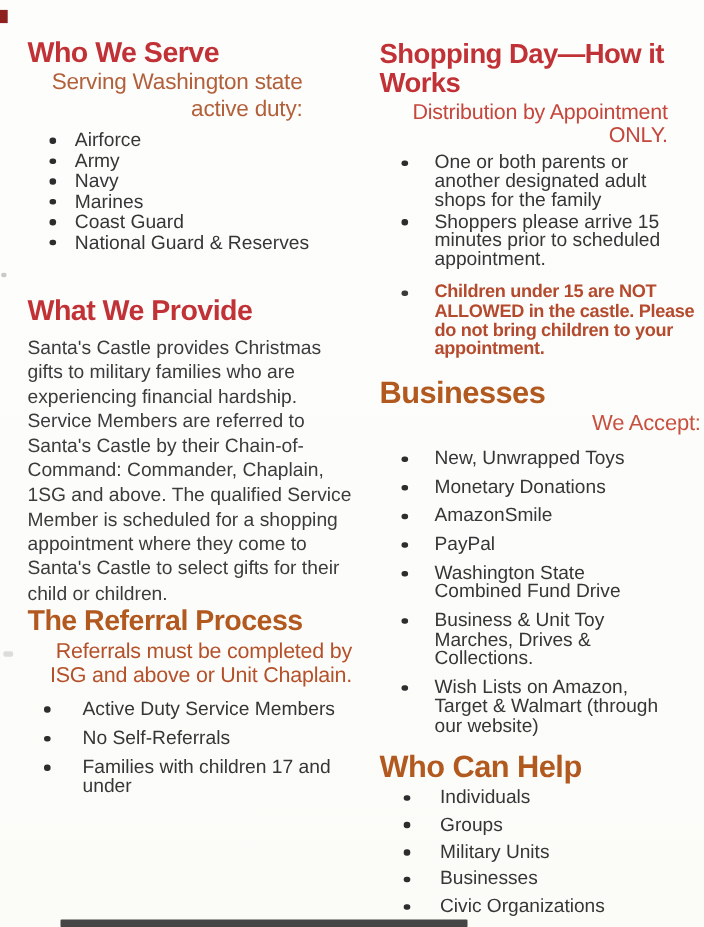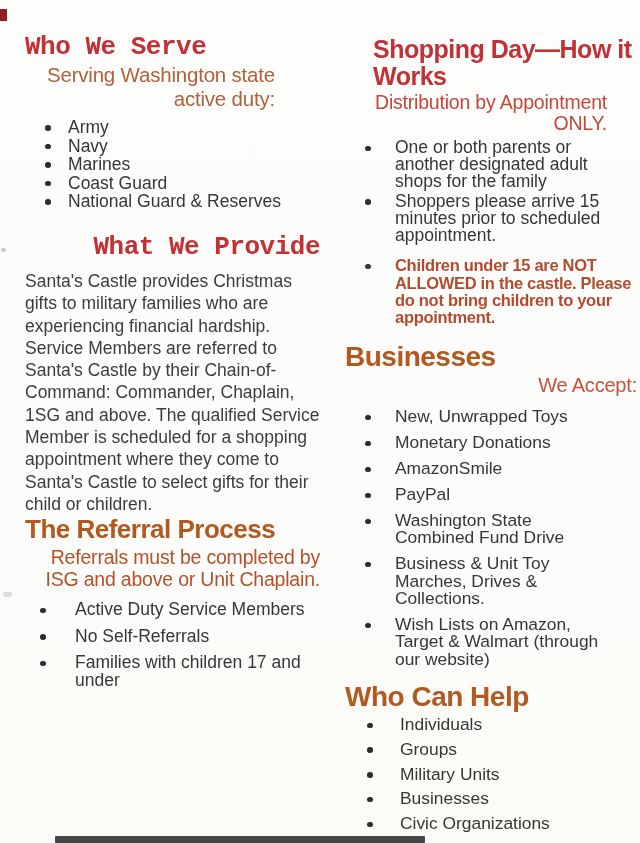--- a/index.html
+++ b/index.html
@@ -9,23 +9,23 @@
     background:linear-gradient(180deg,#fdfdfc 0%,#fcfcfa 60%,#fbfbf8 100%);
     font-family:"Liberation Sans","DejaVu Sans",sans-serif;
     color:#3c3c3c;
     overflow:hidden;
   }
   .col{position:absolute;}
   .col-left{left:25px;top:33px;width:295px;}
   .col-right{left:345px;top:36px;width:292px;}
 
   .h{font-weight:bold;letter-spacing:-0.5px;margin:0;line-height:28px;font-size:26px;}
-  .h.crimson{color:#c13237;font-family:Liberation Mono, monospace;}
+  .h.crimson{color:#c13237;}
   .h.brown{color:#b2591f;}
-  .h-shop{font-size:25px;line-height:27px;color:#c13237;margin-left:28px;}
+  .h-shop{font-size:25px;line-height:27px;color:#c13237;}
   .h-big{font-size:28px;line-height:30px;}
 
   .sub{margin:0;letter-spacing:-0.2px;text-align:right;}
   .sub-sienna{color:#b2603b;font-size:20.5px;line-height:23.5px;margin-top:2px;width:250px;}
   .sub-referral{color:#b5512a;font-size:19.5px;line-height:22px;margin-top:3px;width:295px;}
   .sub-dist{color:#c5463c;font-size:19.5px;line-height:20.5px;margin-top:2px;width:262px;}
   .sub-accept{color:#c7503f;font-size:20px;line-height:22px;margin-top:2px;}
 
   .body-text{margin:9px 0 0 0;font-size:17.5px;line-height:22.3px;width:295px;color:#3c3c3c;}
 
@@ -52,21 +52,21 @@
   li.warning::before{background:#3a3a3a;}
 
   .list-donations{margin-top:12px;padding-left:50px;}
   .list-donations li{font-size:17.4px;line-height:17.4px;margin-bottom:8.5px;width:212px;}
   .list-donations li::before{left:-30px;}
 
   .list-help{margin-top:4px;padding-left:55px;}
   .list-help li{font-size:17.4px;line-height:17.4px;margin-bottom:7.3px;}
   .list-help li::before{left:-33px;}
 
-  .mt-provide{margin-top:22px;text-align:right;}
+  .mt-provide{margin-top:38px;}
   .mt-referral{}
   .mt-donations{margin-top:16px;}
   .mt-help{margin-top:14px;}
 
   .artifact{position:absolute;}
   .artifact-red-mark{left:0;top:9px;width:7px;height:12px;background:#8e2020;filter:blur(.4px);}
   .artifact-bottom-bar{left:55px;top:836px;width:370px;height:7px;background:#454545;border-radius:1px;filter:blur(.5px);}
   .artifact-speck-1{left:1px;top:248px;width:5px;height:4px;background:#c9c9c6;border-radius:2px;}
   .artifact-speck-2{left:3px;top:592px;width:9px;height:5px;background:#cfcfcb;border-radius:2px;opacity:.7;}
 </style>
@@ -79,20 +79,21 @@
   <div class="artifact artifact-speck-1"></div>
   <div class="artifact artifact-speck-2"></div>
   <div class="artifact artifact-bottom-bar"></div>
 
   <div class="col col-left">
 
     <section>
       <h1 class="h crimson">Who We Serve</h1>
       <p class="sub sub-sienna">Serving Washington state active duty:</p>
       <ul class="list-branches">
+        <li>Airforce</li>
         <li>Army</li>
         <li>Navy</li>
         <li>Marines</li>
         <li>Coast Guard</li>
         <li>National Guard &amp; Reserves</li>
       </ul>
     </section>
 
     <section>
       <h1 class="h crimson mt-provide">What We Provide</h1>

